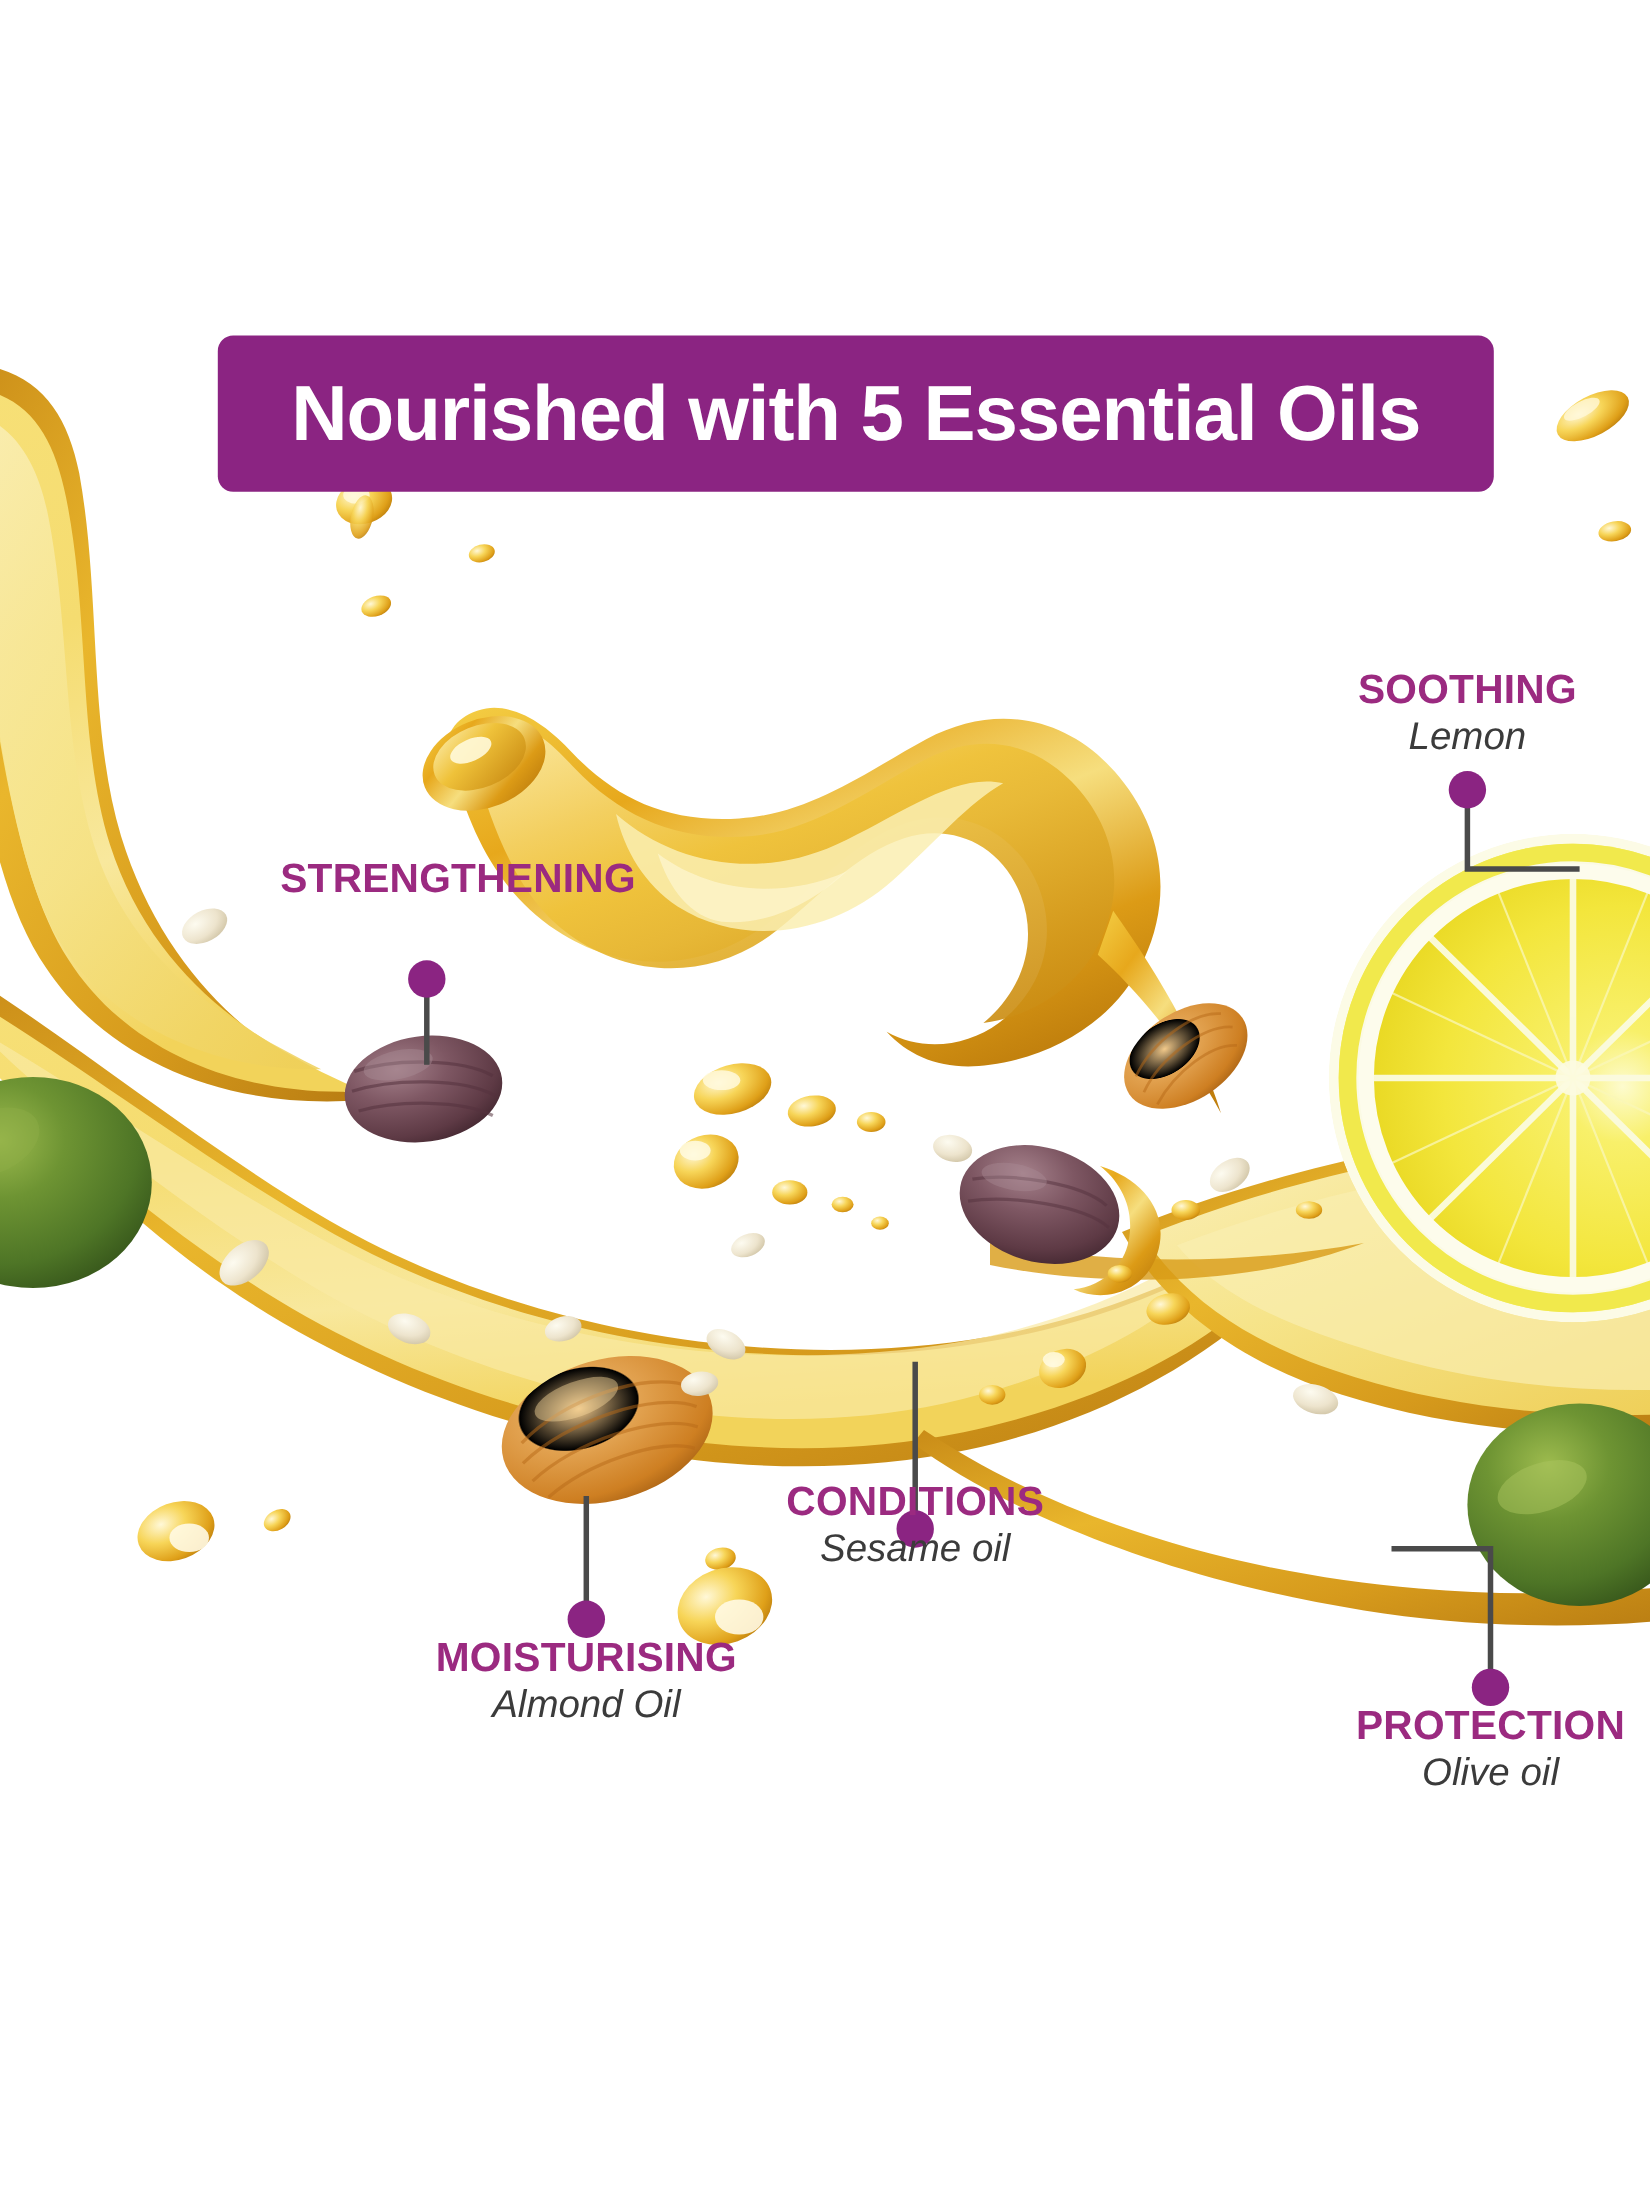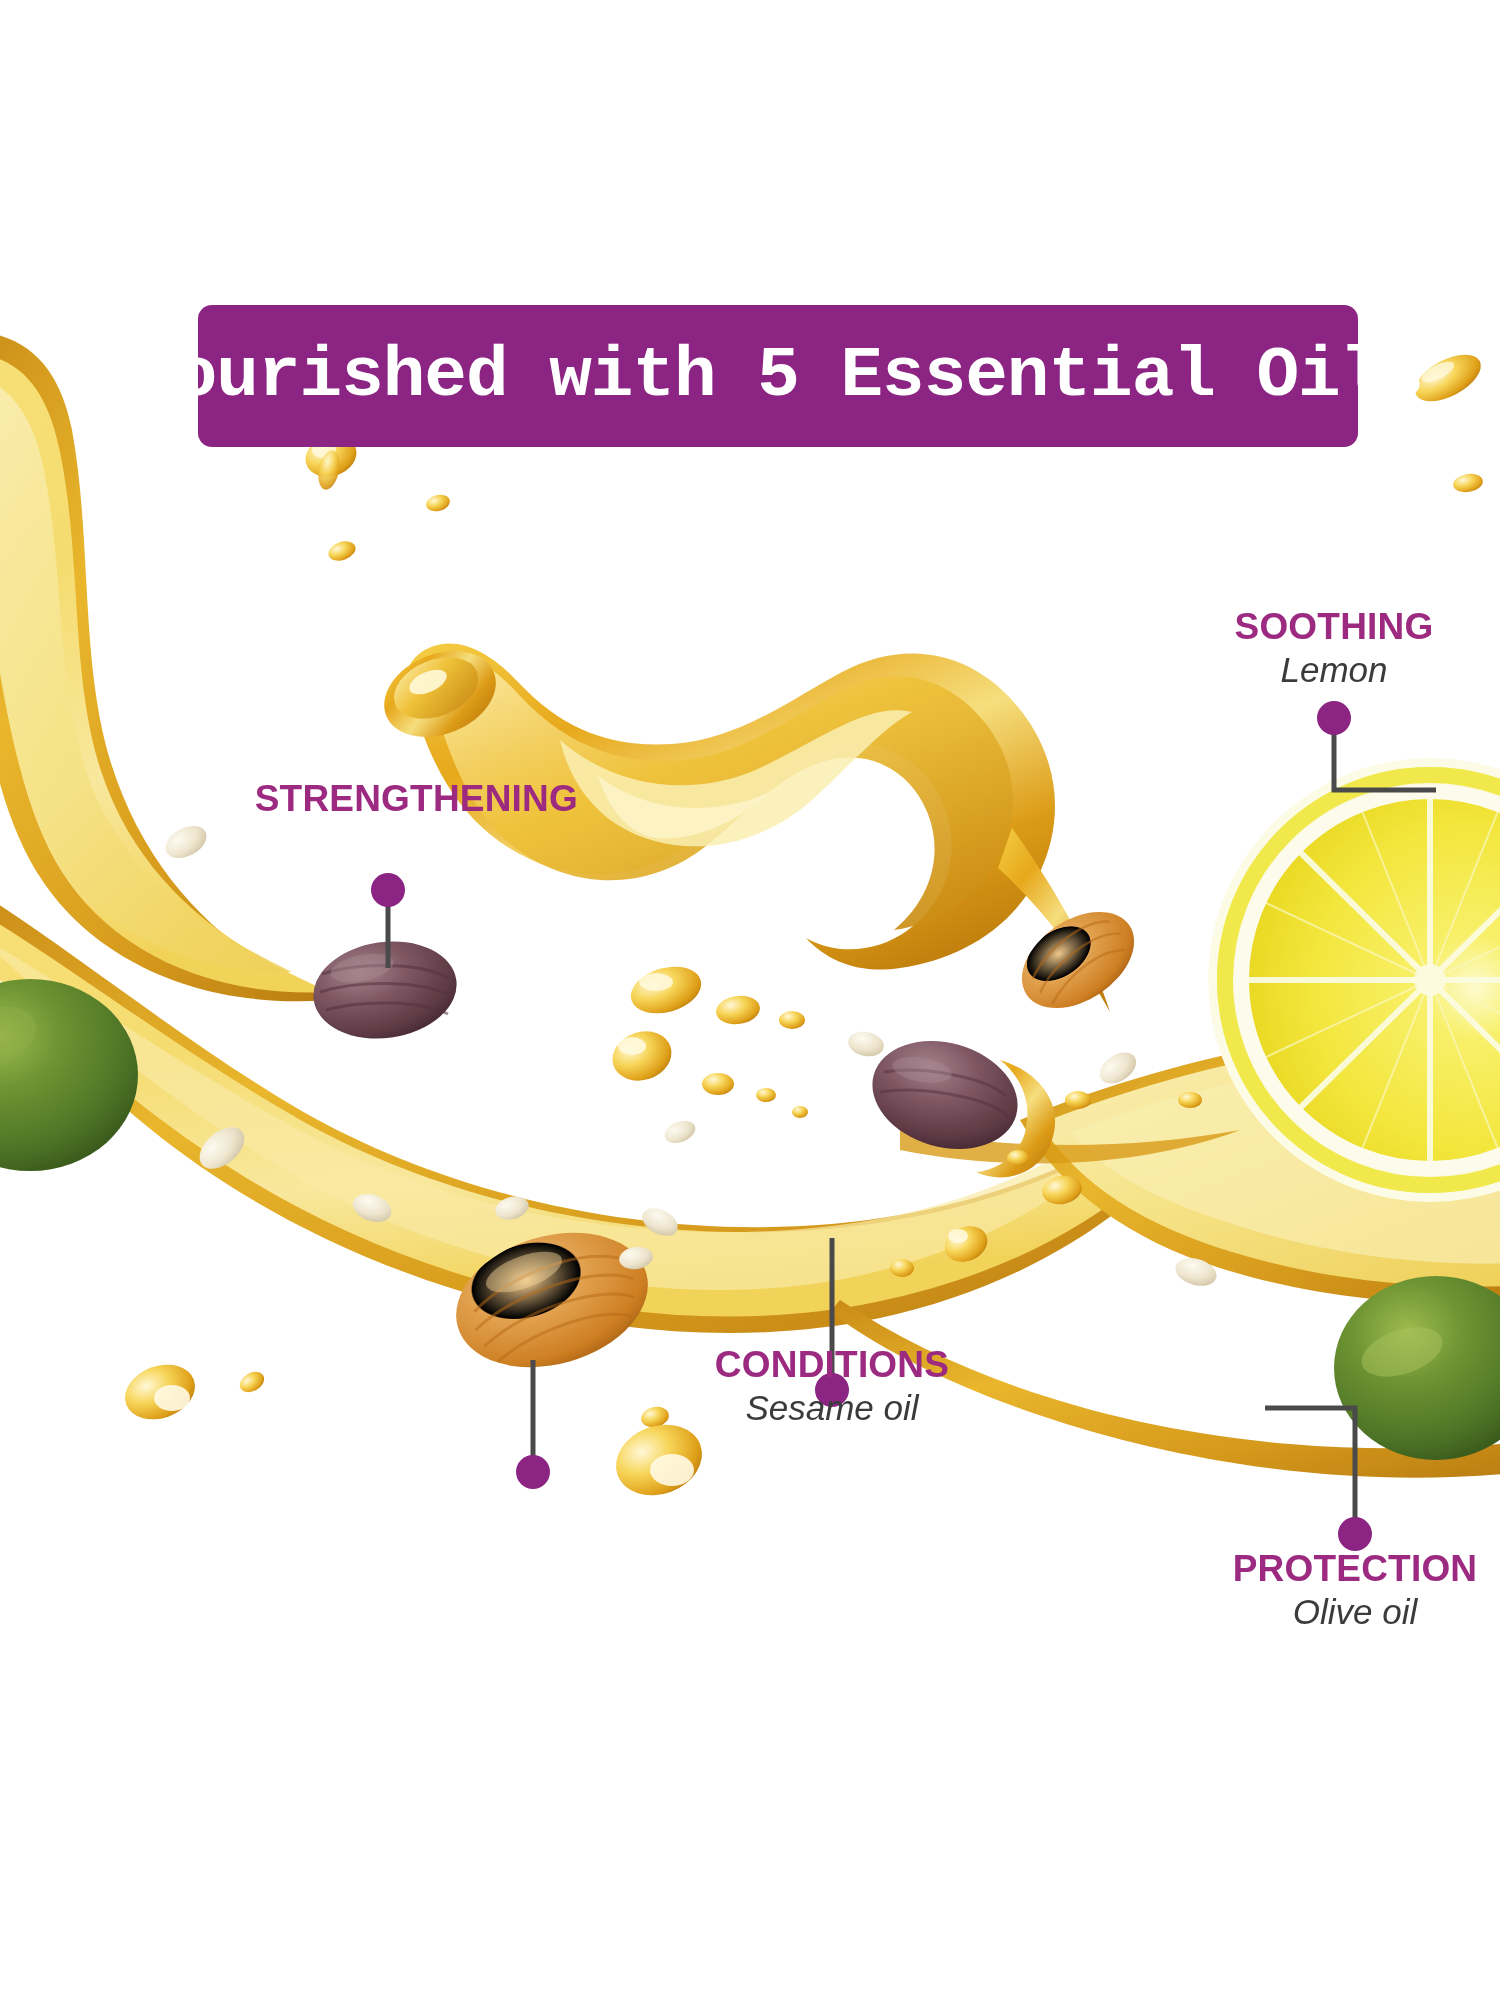--- a/index.html
+++ b/index.html
@@ -10,21 +10,21 @@
   
   .banner{
     position:absolute;left:198px;top:305px;width:1160px;height:142px;
     background:#8B2482;border-radius:14px;
     display:flex;align-items:center;justify-content:center;
     box-sizing:border-box;padding:0 26px;z-index:40;
   }
   .banner-text{
     color:#ffffff;font-size:71px;font-weight:bold;letter-spacing:-1px;
     white-space:nowrap;line-height:1;
-    font-family:Liberation Mono, monospace;
+    font-family:Liberation Sans, sans-serif;
   }
 
   
   .callout{position:absolute;z-index:45;}
   .c-title{
     color:#9B2A80;font-weight:bold;font-size:37px;letter-spacing:.2px;
     white-space:nowrap;line-height:1.05;
     font-family:"Liberation Sans",sans-serif;
   }
   .c-sub{
@@ -349,20 +349,24 @@
 
   <div class="callout ta-c" style="left:198px;top:780px;width:380px;text-align:right;">
     <div class="c-title">STRENGTHENING</div>
   </div>
 
   <div class="callout ta-c" style="left:1154px;top:608px;width:360px;">
     <div class="c-title">SOOTHING</div>
     <div class="c-sub">Lemon</div>
   </div>
 
+  <div class="callout ta-c" style="left:343px;top:1488px;width:380px;">
+    <div class="c-title">MOISTURISING</div>
+    <div class="c-sub">Almond Oil</div>
+  </div>
 
   <div class="callout ta-c" style="left:692px;top:1346px;width:280px;">
     <div class="c-title">CONDITIONS</div>
     <div class="c-sub">Sesame oil</div>
   </div>
 
   <div class="callout ta-c" style="left:1195px;top:1550px;width:320px;">
     <div class="c-title">PROTECTION</div>
     <div class="c-sub">Olive oil</div>
   </div>

